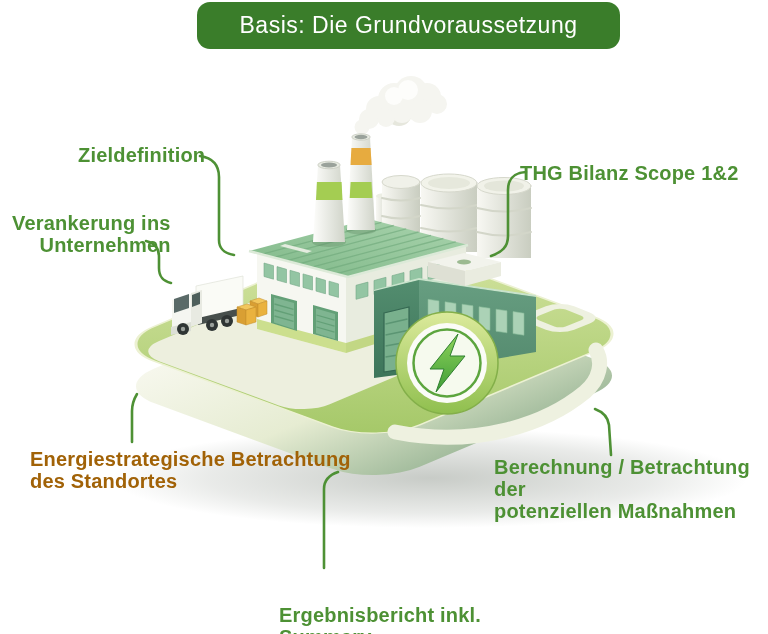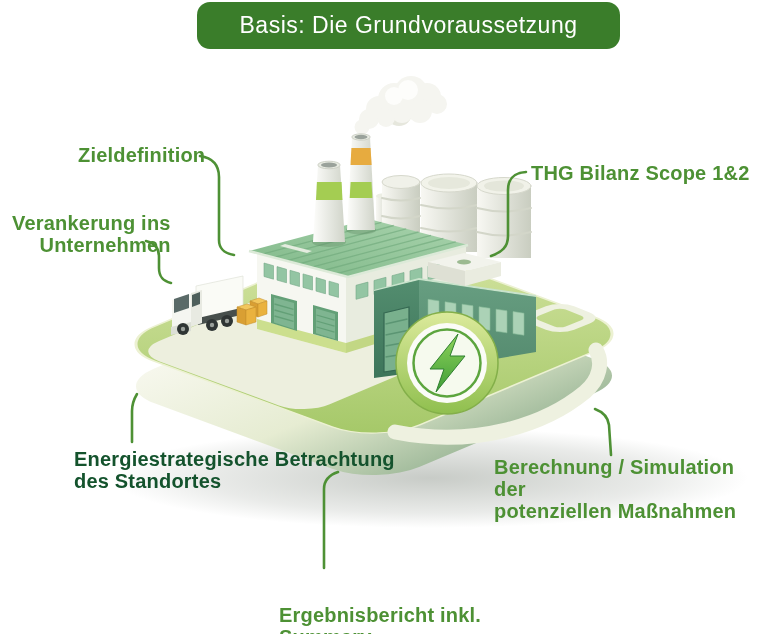--- a/index.html
+++ b/index.html
@@ -6,21 +6,21 @@
   #stage{position:relative;width:768px;height:634px;background:#ffffff;overflow:hidden;
          font-family:"Liberation Sans",sans-serif;}
   #scene-svg{position:absolute;left:0;top:0;}
   .banner{position:absolute;left:177px;top:2px;width:423px;height:47px;border-radius:13px;
           display:flex;align-items:center;justify-content:center;
           font-size:23px;font-weight:400;letter-spacing:.5px;margin-left:20px;}
   .callout{position:absolute;font-size:20px;line-height:22px;font-weight:600;
            letter-spacing:.2px;white-space:pre-line;}
   #callout-zieldefinition{left:78px;top:144px;}
   #callout-verankerung{left:12px;top:212px;}
-  #callout-thg{left:531px;top:162px;}
+  #callout-thg{left:520px;top:162px;}
   #callout-energie{left:30px;top:448px;}
   #callout-berechnung{left:494px;top:456px;}
   #callout-ergebnis{left:279px;top:604px;}
 </style>
 </head>
 <body>
 
 <div id="stage">
 
 <svg id="scene-svg" width="768" height="634" viewBox="0 0 768 634" role="img">
@@ -237,19 +237,19 @@
     <path d="M338,472 C329,475 324,480 324,489 L324,568"></path>
   </g>
 </svg>
 
   <div class="banner" style="background-color: rgb(58, 125, 42); color: rgb(255, 255, 255);">Basis: Die Grundvoraussetzung</div>
 
   <div class="callout" id="callout-zieldefinition" style="color: rgb(77, 145, 52);">Zieldefinition</div>
   <div class="callout" id="callout-verankerung" style="color: rgb(77, 145, 52); text-align: right;">Verankerung ins
 Unternehmen</div>
   <div class="callout" id="callout-thg" style="color: rgb(77, 145, 52);">THG Bilanz Scope 1&amp;2</div>
-  <div class="callout" id="callout-energie" style="color: #14532d; margin-left: 44px;">Energiestrategische Betrachtung
+  <div class="callout" id="callout-energie" style="color: #a16207;">Energiestrategische Betrachtung
 des Standortes</div>
-  <div class="callout" id="callout-berechnung" style="color: rgb(77, 145, 52);">Berechnung / Simulation der
+  <div class="callout" id="callout-berechnung" style="color: rgb(77, 145, 52);">Berechnung / Betrachtung der
 potenziellen Maßnahmen</div>
   <div class="callout" id="callout-ergebnis" style="color: rgb(77, 145, 52);">Ergebnisbericht inkl.
 Summary</div>
 </div>
 
 </body></html>

